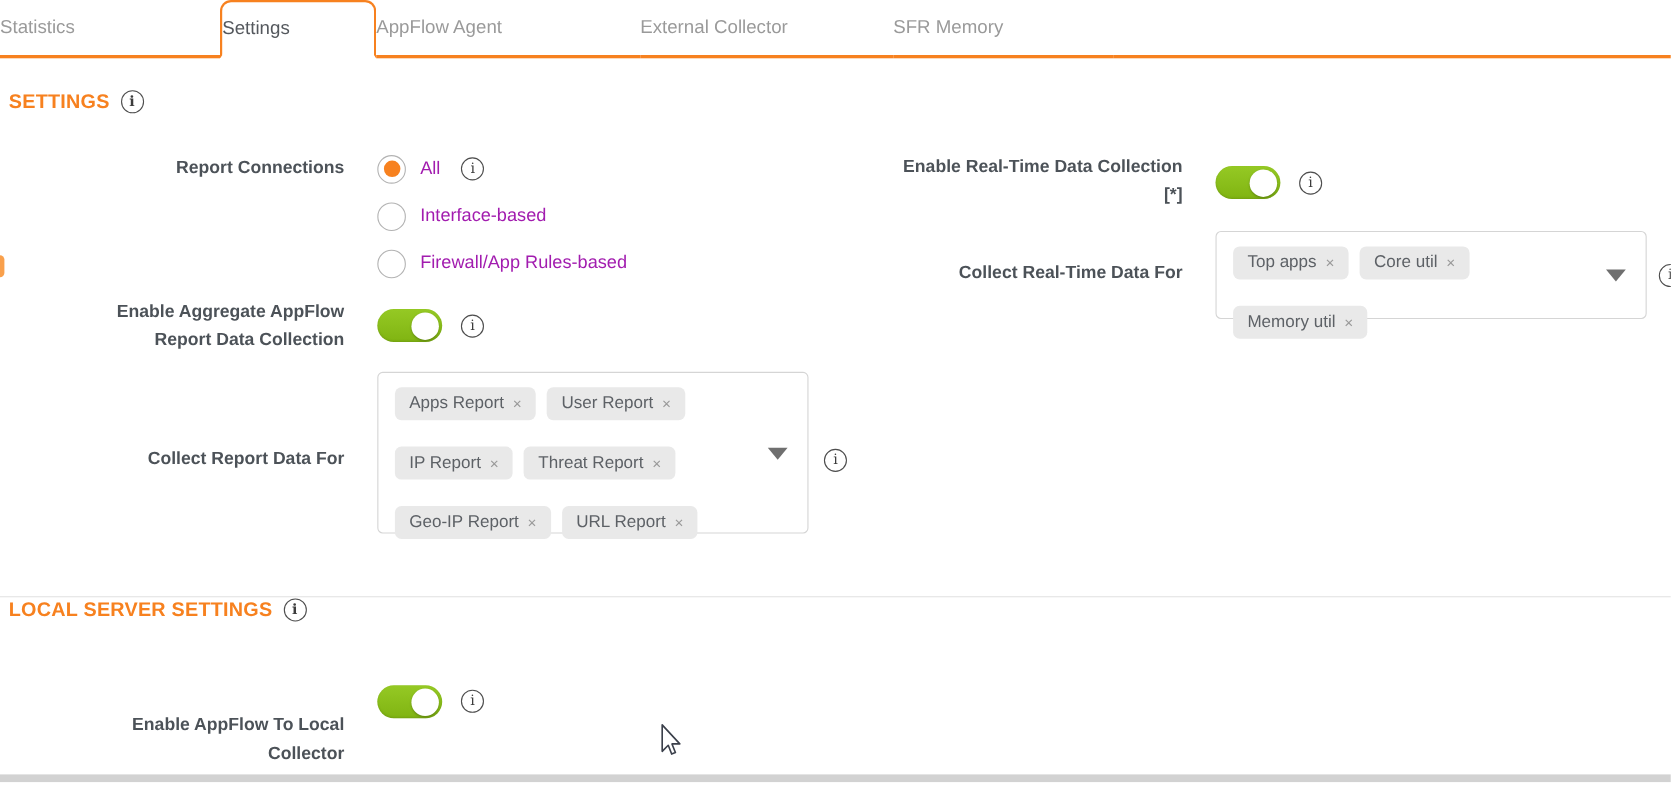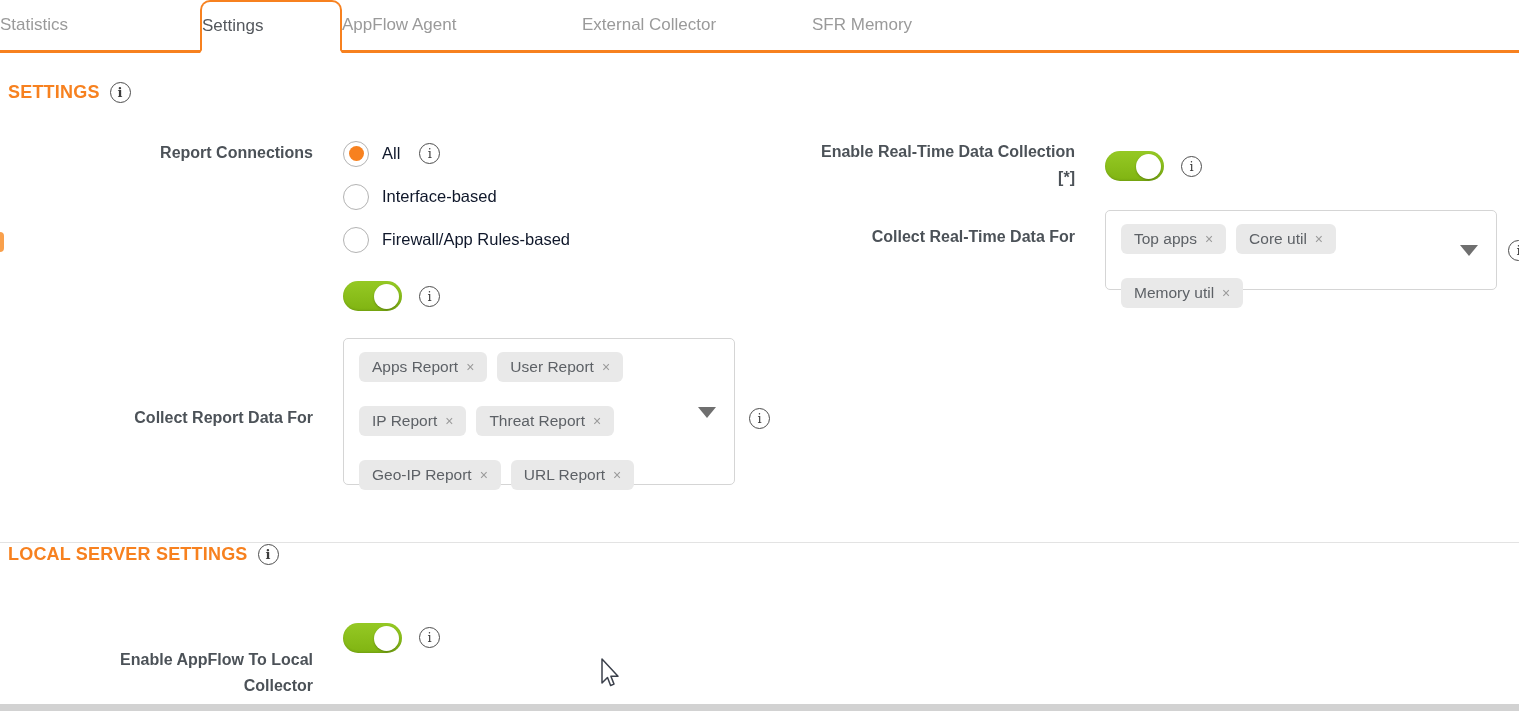--- a/index.html
+++ b/index.html
@@ -52,21 +52,21 @@
   .radio-group { position:absolute; left:343px; top:132px; }
   .radio-row { height:43px; display:flex; align-items:center; gap:13px; cursor:pointer; }
   .radio-circle {
     width:26px; height:26px; border:1.5px solid #b3b3b3; border-radius:50%;
     background:#fff; position:relative; flex:0 0 auto;
   }
   .radio-row.active .radio-circle::after {
     content:""; position:absolute; left:50%; top:50%; width:15px; height:15px;
     margin:-7.5px 0 0 -7.5px; border-radius:50%; background:#F7811F;
   }
-  .radio-row .radio-label { font-size:16.5px; color:#0f172a; }
+  .radio-row .radio-label { font-size:16.5px; color:#a21caf; }
   .radio-row .info-badge { display:none; margin-left:6px; }
   .radio-row.active .info-badge { display:inline-flex; }
 
   
   .toggle {
     position:absolute; width:59px; height:30px; border-radius:16px;
     background:linear-gradient(180deg,#95c924 0%, #80b412 100%);
     box-shadow:inset 0 -1px 2px rgba(0,0,0,.12); cursor:pointer;
   }
   .toggle .knob {
@@ -152,20 +152,24 @@
 
       </div>
 
       <div class="radio-row">
         <span class="radio-circle"></span>
         <span class="radio-label">Firewall/App Rules-based</span>
 
       </div>
     </div>
 
+  <div class="flabel left-col" style="top:271px;">
+    <div>Enable Aggregate AppFlow</div>
+    <div>Report Data Collection</div>
+  </div>
   <div class="toggle" style="left:343px; top:281px;">
     <div class="knob"></div>
   </div>
   <span class="info-badge abs" style="left:419px; top:286px;">i</span>
 
   <div class="flabel left-col" style="top:405px;">Collect Report Data For</div>
   <div class="msbox" style="left:343px; top:338px; width:392px; height:147px;">
     <div class="tags">
 
         <span class="tag">
@@ -204,21 +208,21 @@
 
   <div class="flabel right-col" style="top:139px;">
     <div>Enable Real-Time Data Collection</div>
     <div>[*]</div>
   </div>
   <div class="toggle" style="left:1105px; top:151px;">
     <div class="knob"></div>
   </div>
   <span class="info-badge abs" style="left:1181px; top:156px;">i</span>
 
-  <div class="flabel right-col" style="top:224px;">Collect Real-Time Data For</div>
+  <div class="flabel right-col" style="top:236px;">Collect Real-Time Data For</div>
   <div class="msbox" style="left:1105px; top:210px; width:392px; height:80px;">
     <div class="tags">
 
         <span class="tag">
           <span>Top apps</span>
           <span class="tag-x">×</span>
         </span>
 
         <span class="tag">
           <span>Core util</span>

